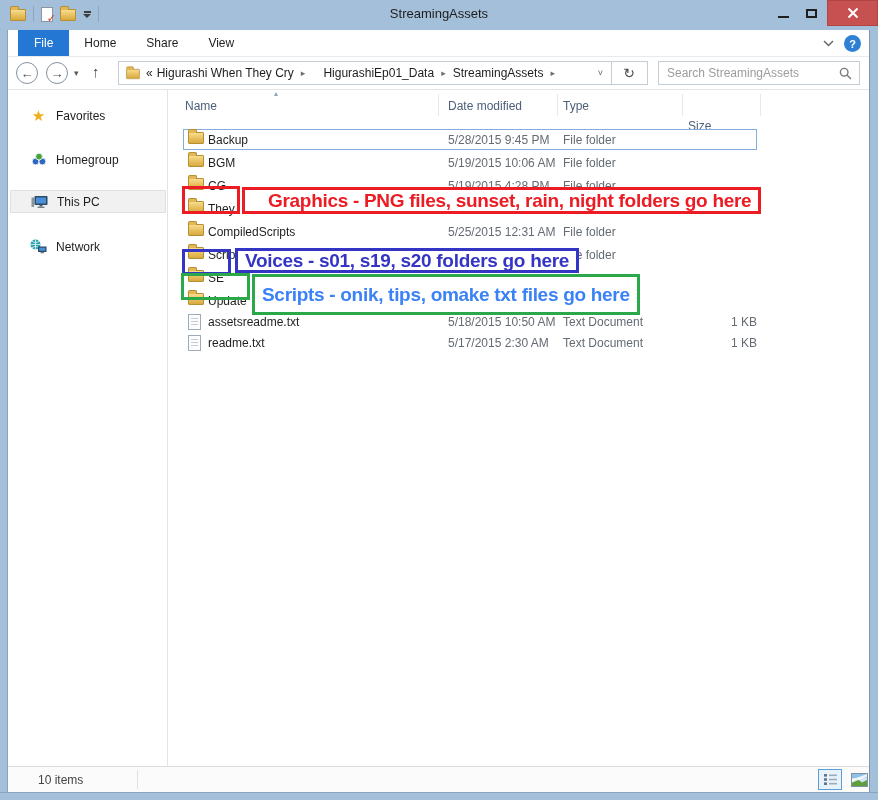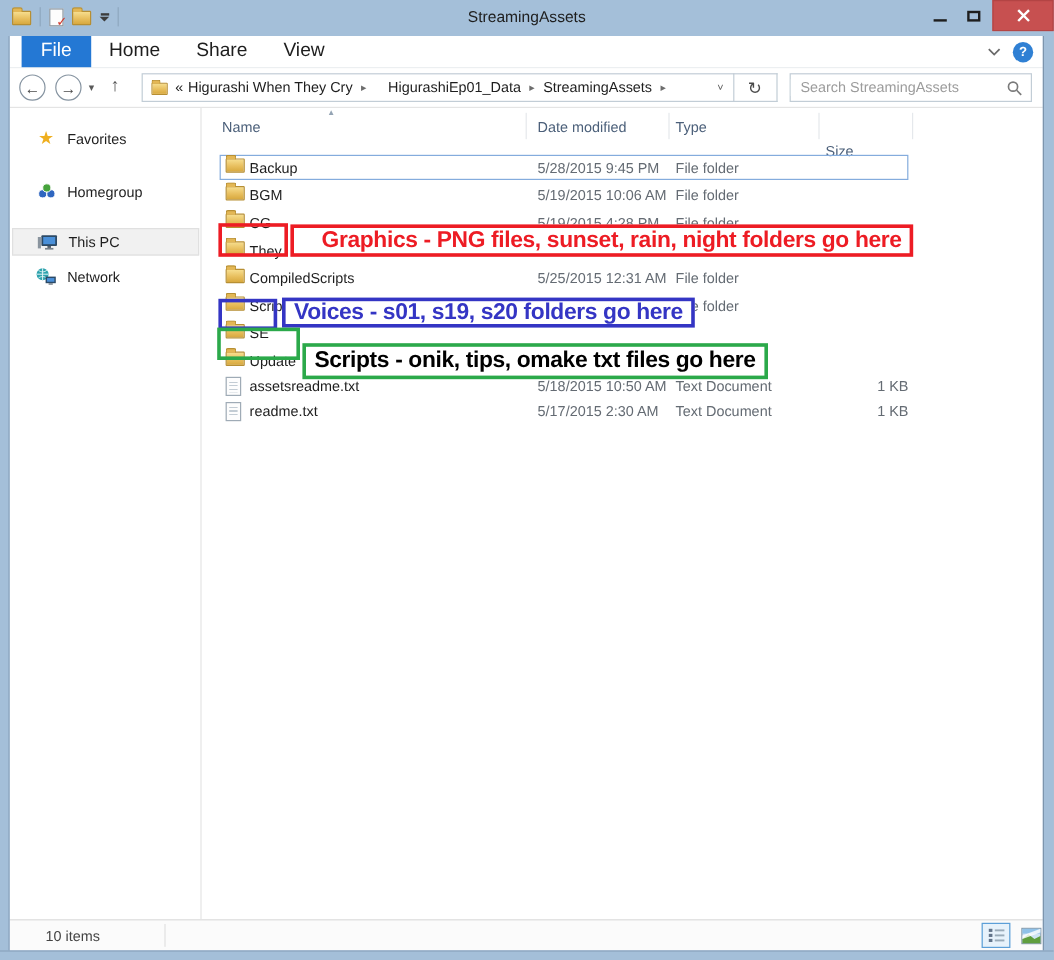--- a/index.html
+++ b/index.html
@@ -19,21 +19,21 @@
   .win-title { position:absolute; left:0; top:0; width:878px; height:28px; text-align:center; line-height:28px; font-size:13px; color:#1e1e1e; }
   .win-btn { position:absolute; top:0; height:26px; display:flex; align-items:center; justify-content:center; cursor:default; }
   .btn-min { left:770px; width:26px; }
   .btn-min .bar { width:11px; height:2px; background:#1e1e1e; margin-top:8px; }
   .btn-max { left:798px; width:26px; }
   .btn-max .box { width:11px; height:9px; border:2px solid #1e1e1e; }
   .btn-close { left:827px; width:51px; background:#c75050; box-shadow: inset 0 0 0 1px #b34444; }
 
   
   .tabs-row { position:absolute; left:8px; top:30px; width:861px; height:27px; background:#fff; border-bottom:1px solid #e8ebee; display:flex; align-items:stretch; }
-  .tab { padding:0 15px; display:flex; align-items:center; font-size:16px; color:#1e1e1e; }
+  .tab { padding:0 15px; display:flex; align-items:center; font-size:12px; color:#1e1e1e; }
   .tab.active { background:#2478d4; color:#fff; margin-left:10px; padding:0 16px; }
   .tabs-right { position:absolute; right:8px; top:0; height:27px; display:flex; align-items:center; gap:10px; }
   .help-circle { width:17px; height:17px; border-radius:50%; background:#2f80d4; color:#fff; font-weight:bold; font-size:11px; display:flex; align-items:center; justify-content:center; }
 
   
   .addr-row { position:absolute; left:8px; top:57px; width:861px; height:33px; background:#fff; border-bottom:1px solid #e4e4e4; }
   .navcirc { position:absolute; top:5px; width:22px; height:22px; border:1px solid #8593a0; border-radius:50%; color:#4a4a4a; font-size:13px; display:flex; align-items:center; justify-content:center; }
   .nav-back { left:8px; } .nav-fwd { left:38px; }
   .nav-caret { position:absolute; left:66px; top:11px; color:#5a5a5a; font-size:9px; }
   .nav-up { position:absolute; left:84px; top:6px; font-size:15px; color:#4a4a4a; }
@@ -195,21 +195,21 @@
             <svg width="17" height="15" viewBox="0 0 17 15">
               <rect x="0.5" y="3.5" width="2.6" height="9.5" fill="#8a949e"></rect>
               <rect x="3.5" y="2" width="13" height="9" rx="0.8" fill="#2c4a66"></rect>
               <rect x="5" y="3.5" width="10" height="6" fill="#4a90d9"></rect>
               <rect x="8.5" y="11" width="3" height="1.6" fill="#55606b"></rect>
               <rect x="6.5" y="12.6" width="7" height="1.4" fill="#77828c"></rect>
             </svg>
           </div>
           <div style="display: inline;">This PC</div>
         </div>
-        <div class="side-item" style="top: 129px;">
+        <div class="side-item" style="top: 145px;">
           <div class="side-icon">
             <svg width="17" height="15" viewBox="0 0 17 15">
               <circle cx="5.5" cy="5.5" r="5" fill="#2ea3ae"></circle>
               <path d="M0.5 5.5 H10.5 M5.5 0.5 V10.5 M2 2.2 C4 4,7 4,9 2.2 M2 8.8 C4 7,7 7,9 8.8" stroke="#e8f6f7" stroke-width="0.8" fill="none"></path>
               <rect x="8" y="7.5" width="8.5" height="5.5" fill="#2c4a66"></rect>
               <rect x="9.2" y="8.7" width="6.1" height="3.1" fill="#4a90d9"></rect>
               <rect x="10.5" y="13" width="3.5" height="1.3" fill="#77828c"></rect>
             </svg>
           </div>
           <div style="display: inline;">Network</div>
@@ -300,21 +300,21 @@
             <div class="fsize">1 KB</div>
           </div>
         </div>
     </div>
     <div id="annotations">
         <div class="ann-outline" style="left: 174px; top: 96px; width: 58px; height: 28px; border: 3px solid rgb(237, 28, 36);"></div>
         <div class="ann-label" style="left: 234px; top: 97px; height: 27px; border: 3px solid rgb(237, 28, 36); color: rgb(237, 28, 36); padding-left: 23px;">Graphics - PNG files, sunset, rain, night folders go here</div>
         <div class="ann-outline" style="left: 174px; top: 159px; width: 49px; height: 26px; border: 3px solid rgb(52, 53, 196);"></div>
         <div class="ann-label" style="left: 227px; top: 158px; height: 25px; border: 3px solid rgb(52, 53, 196); color: rgb(52, 53, 196);">Voices - s01, s19, s20 folders go here</div>
         <div class="ann-outline" style="left: 173px; top: 183px; width: 69px; height: 27px; border: 3px solid rgb(43, 169, 74);"></div>
-        <div class="ann-label" style="left: 244px; top: 196px; height: 30px; border: 3px solid rgb(43, 169, 74); color: #000000;">Scripts - onik, tips, omake txt files go here</div>
+        <div class="ann-label" style="left: 244px; top: 184px; height: 41px; border: 3px solid rgb(43, 169, 74); color: #3b82f6;">Scripts - onik, tips, omake txt files go here</div>
       </div>
   </div>
 
   <div class="statusbar">
     <span class="status-text">10 items</span>
     <span class="status-sep"></span>
     <div class="view-btn view-details">
       <svg width="15" height="13" viewBox="0 0 15 13">
         <rect x="1" y="1" width="3" height="2.6" fill="#62748a"></rect>
           <rect x="6" y="1.5" width="8" height="1.6" fill="#9aabb9"></rect>

